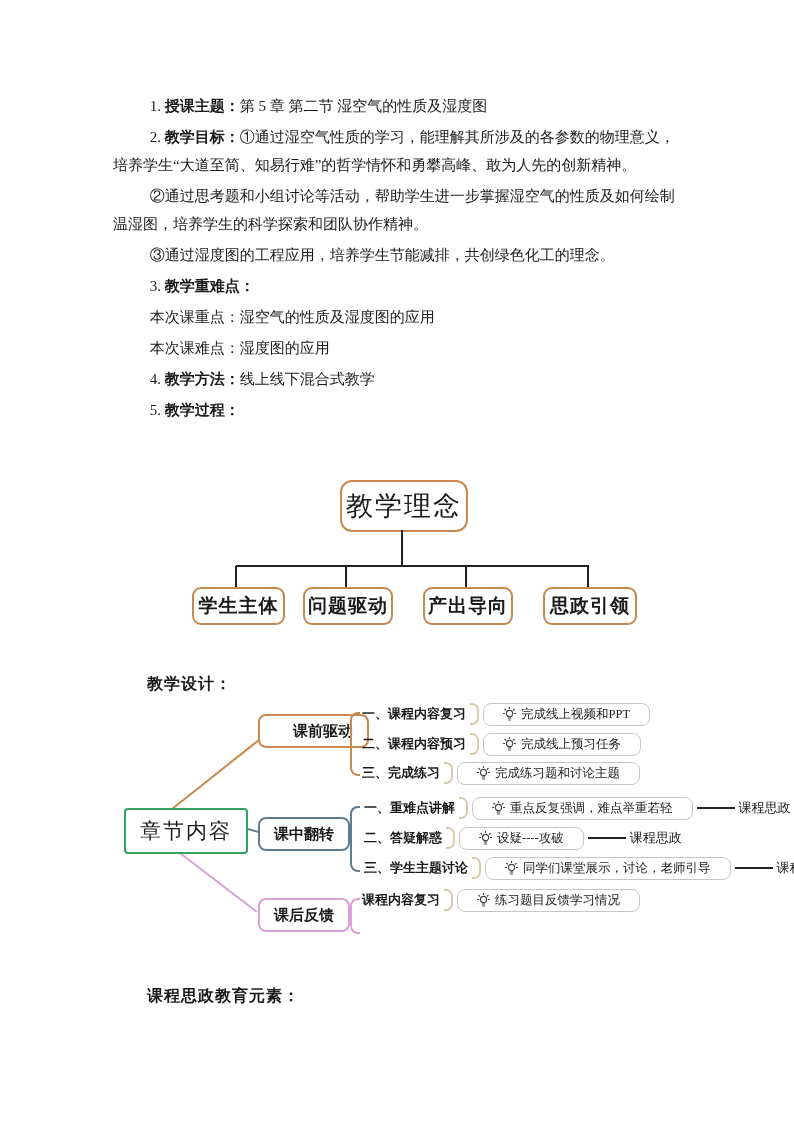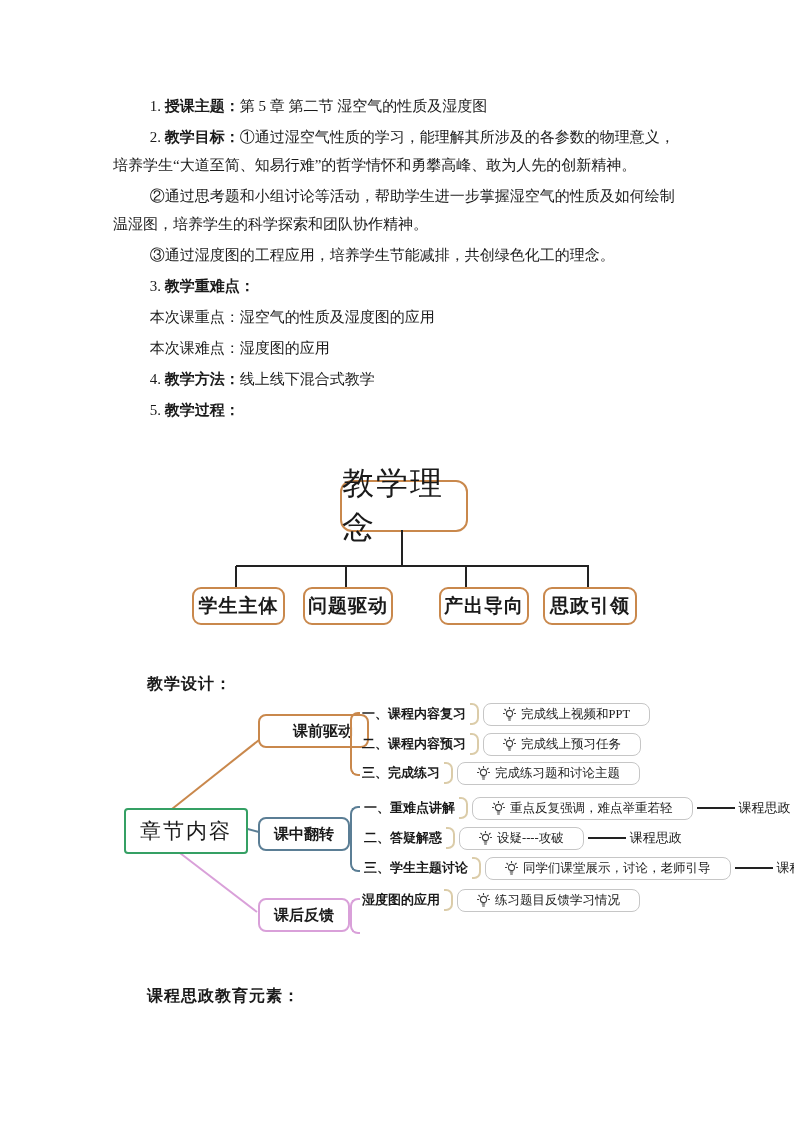--- a/index.html
+++ b/index.html
@@ -8,21 +8,21 @@
     font-family:"Liberation Serif","DejaVu Serif",serif;color:#1a1a1a;
   }
   
   .doc-text{position:absolute;top:92px;left:113px;width:572px;}
   .doc-text p{margin:0 0 3px 0;font-size:15px;line-height:28px;text-indent:2.45em;}
   .doc-text .lbl{font-weight:700;}
   
   #concept{position:absolute;top:476px;left:0;width:794px;height:152px;}
   .croot{position:absolute;left:340px;top:4px;width:124px;height:48px;
     border:2.5px solid var(--tan,#C9884C);border-radius:12px;background:#fff;
-    display:flex;align-items:center;justify-content:center;font-size:32px;letter-spacing:2px;}
+    display:flex;align-items:center;justify-content:center;font-size:27px;letter-spacing:2px;}
   .cline{position:absolute;background:#222;}
   .cchild{position:absolute;top:111px;height:34px;border:2px solid var(--tan,#C9884C);
     border-radius:9px;background:#fff;display:flex;align-items:center;justify-content:center;
     font-size:19px;font-weight:600;letter-spacing:1px;}
   
   .sect-h{position:absolute;left:147px;font-size:16px;font-weight:700;letter-spacing:1px;}
   
   #mindmap{position:absolute;top:698px;left:0;width:794px;height:262px;}
   #mm-lines{position:absolute;top:0;left:0;pointer-events:none;}
   .mroot{position:absolute;left:124px;top:110px;width:120px;height:42px;
@@ -66,21 +66,21 @@
 <div id="concept">
   <div class="croot">教学理念</div>
   <div class="cline" style="left:401px;top:54px;width:2px;height:35px;"></div>
   <div class="cline" style="left:236px;top:89px;width:353px;height:2px;"></div>
   <div class="cline" style="left:235px;top:90px;width:2px;height:21px;"></div>
   <div class="cline" style="left:345px;top:90px;width:2px;height:21px;"></div>
   <div class="cline" style="left:465px;top:90px;width:2px;height:21px;"></div>
   <div class="cline" style="left:587px;top:90px;width:2px;height:21px;"></div>
   <div class="cchild" style="left:192px;width:89px;">学生主体</div>
   <div class="cchild" style="left:303px;width:86px;">问题驱动</div>
-  <div class="cchild" style="left:439px;width:86px;">产出导向</div>
+  <div class="cchild" style="left:423px;width:86px;">产出导向</div>
   <div class="cchild" style="left:543px;width:90px;">思政引领</div>
 </div>
 
 <div class="sect-h" style="top:674px;">教学设计：</div>
 
 <div id="mindmap">
   <svg id="mm-lines" width="794" height="262">
     <line x1="172" y1="111" x2="259" y2="42" stroke="#C9884C" stroke-width="2"></line>
     <line x1="244" y1="130" x2="259" y2="134" stroke="#5B7E95" stroke-width="2"></line>
     <line x1="176" y1="152" x2="257" y2="214" stroke="#D9A0D9" stroke-width="2"></line>
@@ -212,21 +212,21 @@
             <line x1="5.2" y1="13" x2="7.8" y2="13"></line>
           </g>
         </svg>
       <span>同学们课堂展示，讨论，老师引导</span>
     </span>
     <span class="nline"></span>
     <span class="note">课程思政</span>
   </div>
 
   <div class="mrow" style="left:362px;top:189px;">
-    <span class="itm">湿度图的应用</span>
+    <span class="itm">课程内容复习</span>
     <span class="tick"></span>
     <span class="leaf">
       <svg width="13" height="15" viewBox="0 0 13 15">
           <g stroke="#444" fill="none" stroke-width="1.1">
             <line x1="6.5" y1="0" x2="6.5" y2="2"></line>
             <line x1="1.5" y1="2" x2="3" y2="3.5"></line>
             <line x1="11.5" y1="2" x2="10" y2="3.5"></line>
             <line x1="0" y1="6.5" x2="2" y2="6.5"></line>
             <line x1="11" y1="6.5" x2="13" y2="6.5"></line>
             <circle cx="6.5" cy="6.5" r="3.1"></circle>

